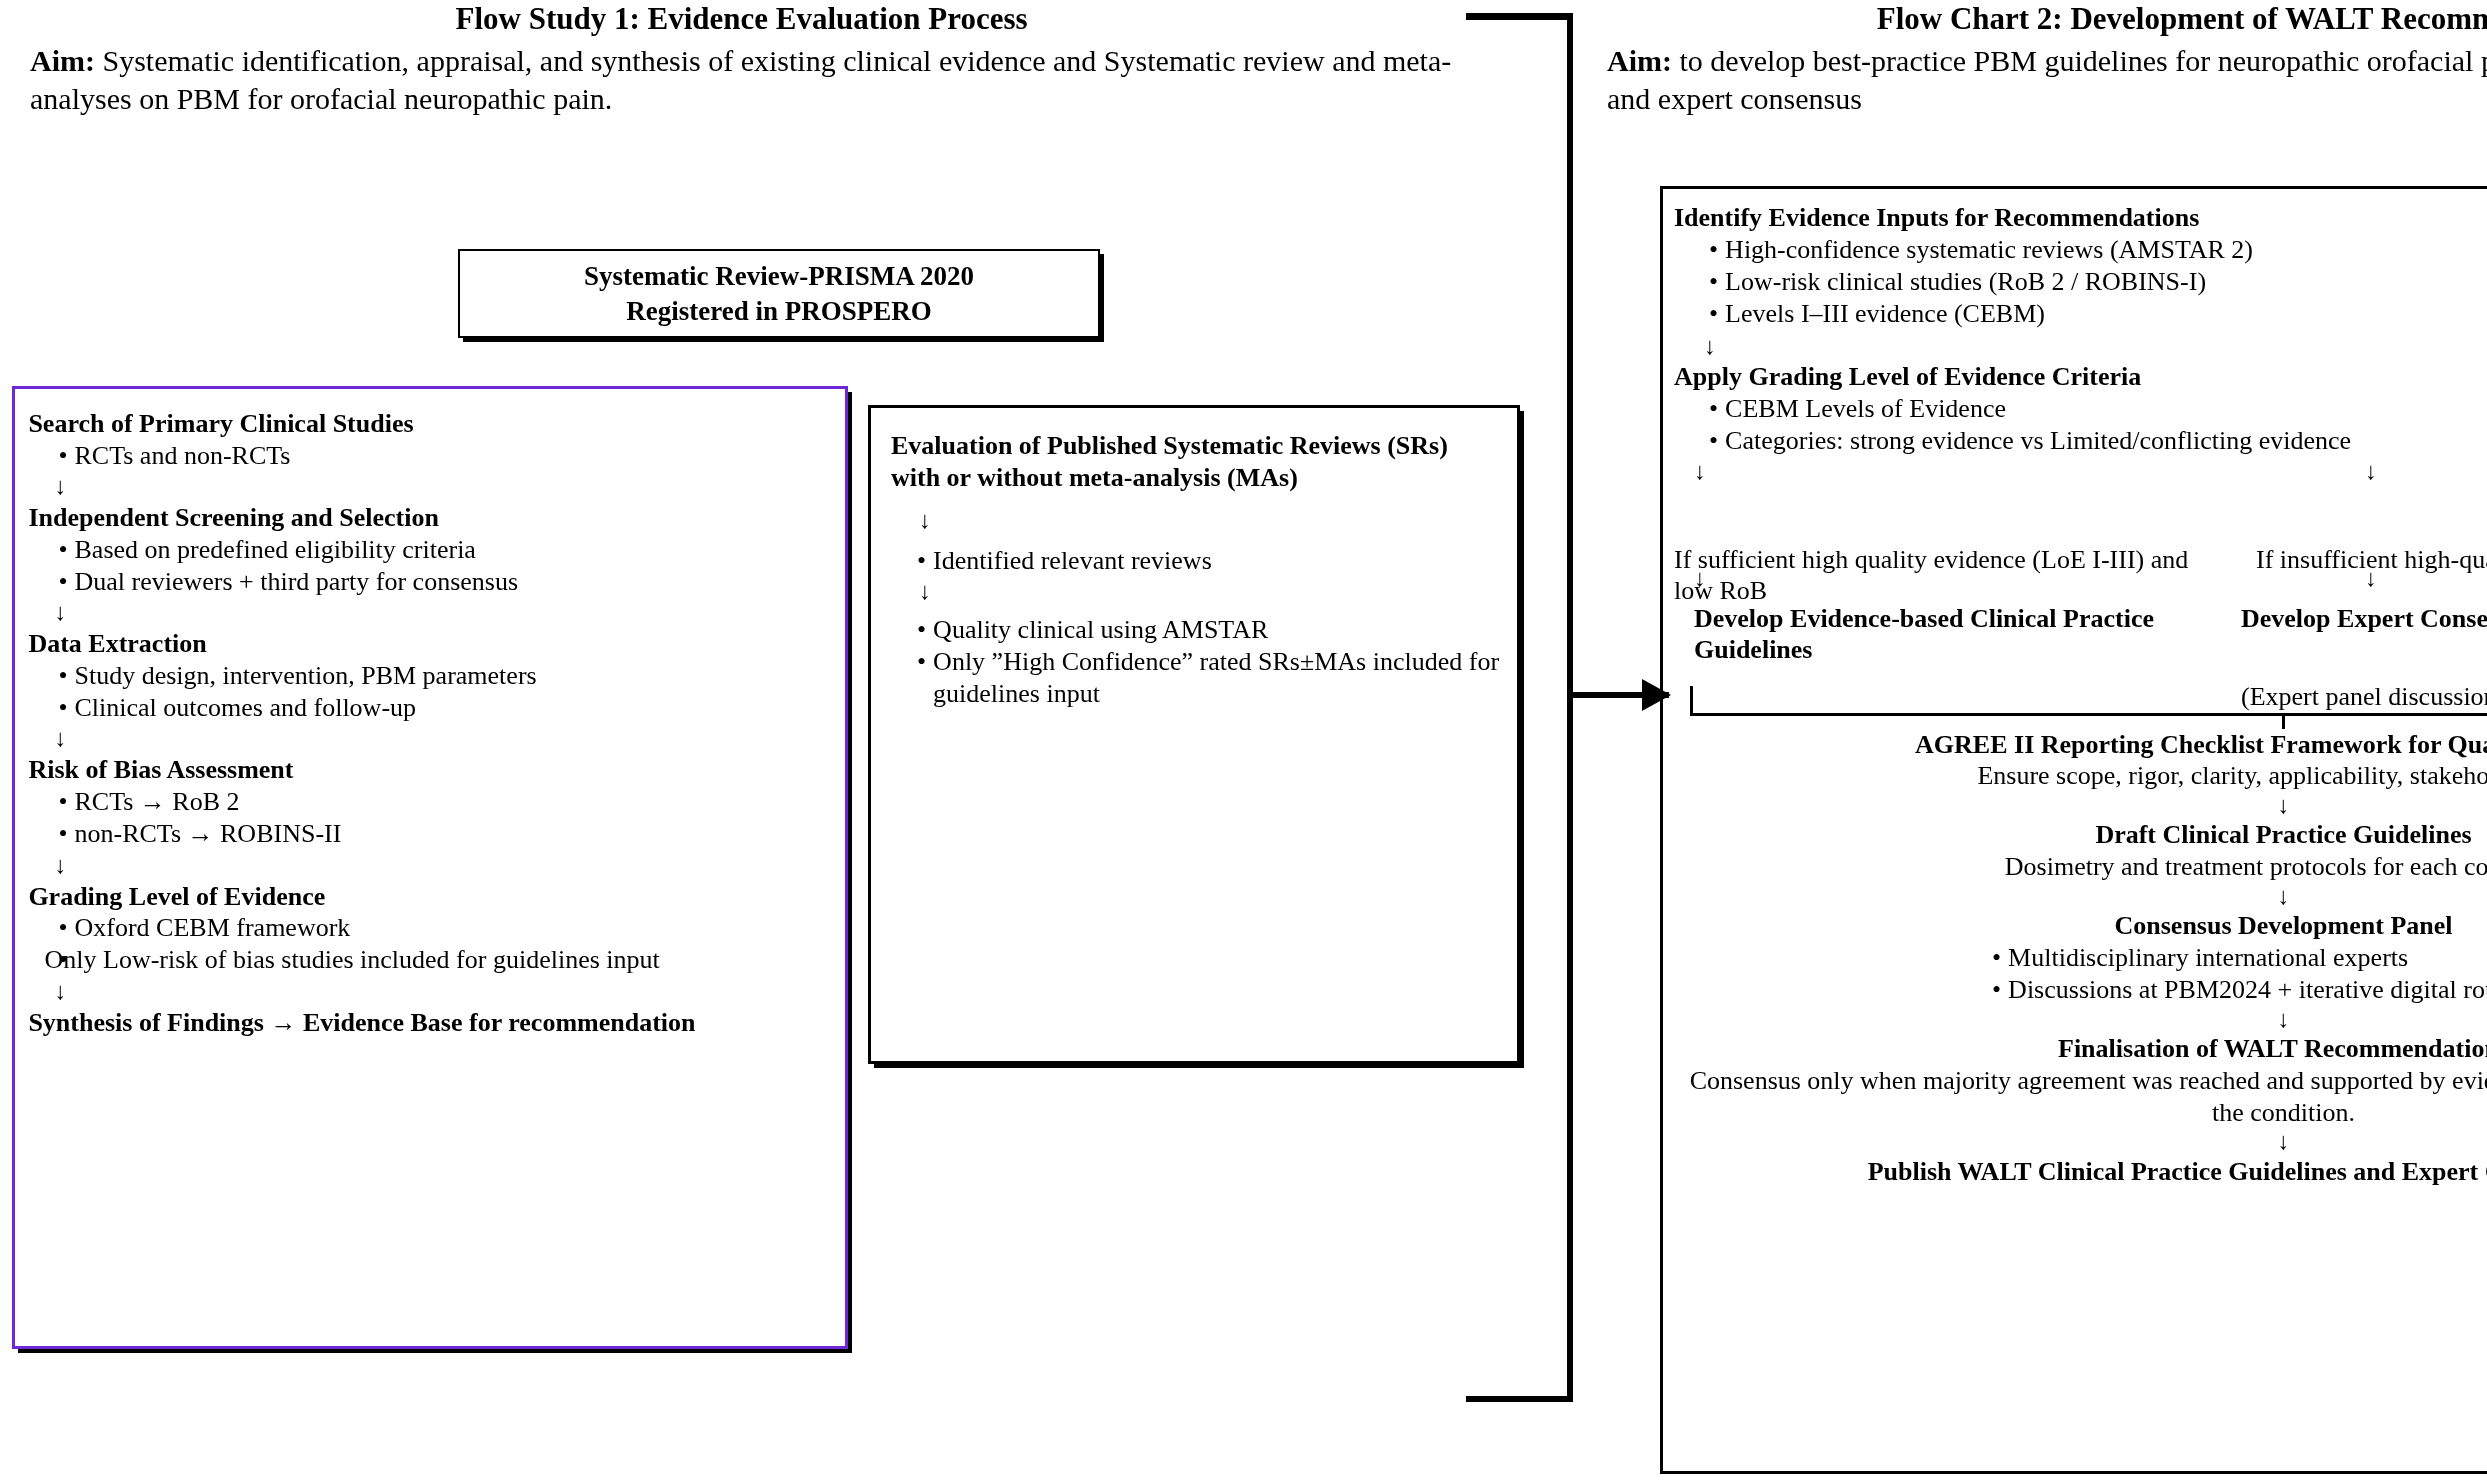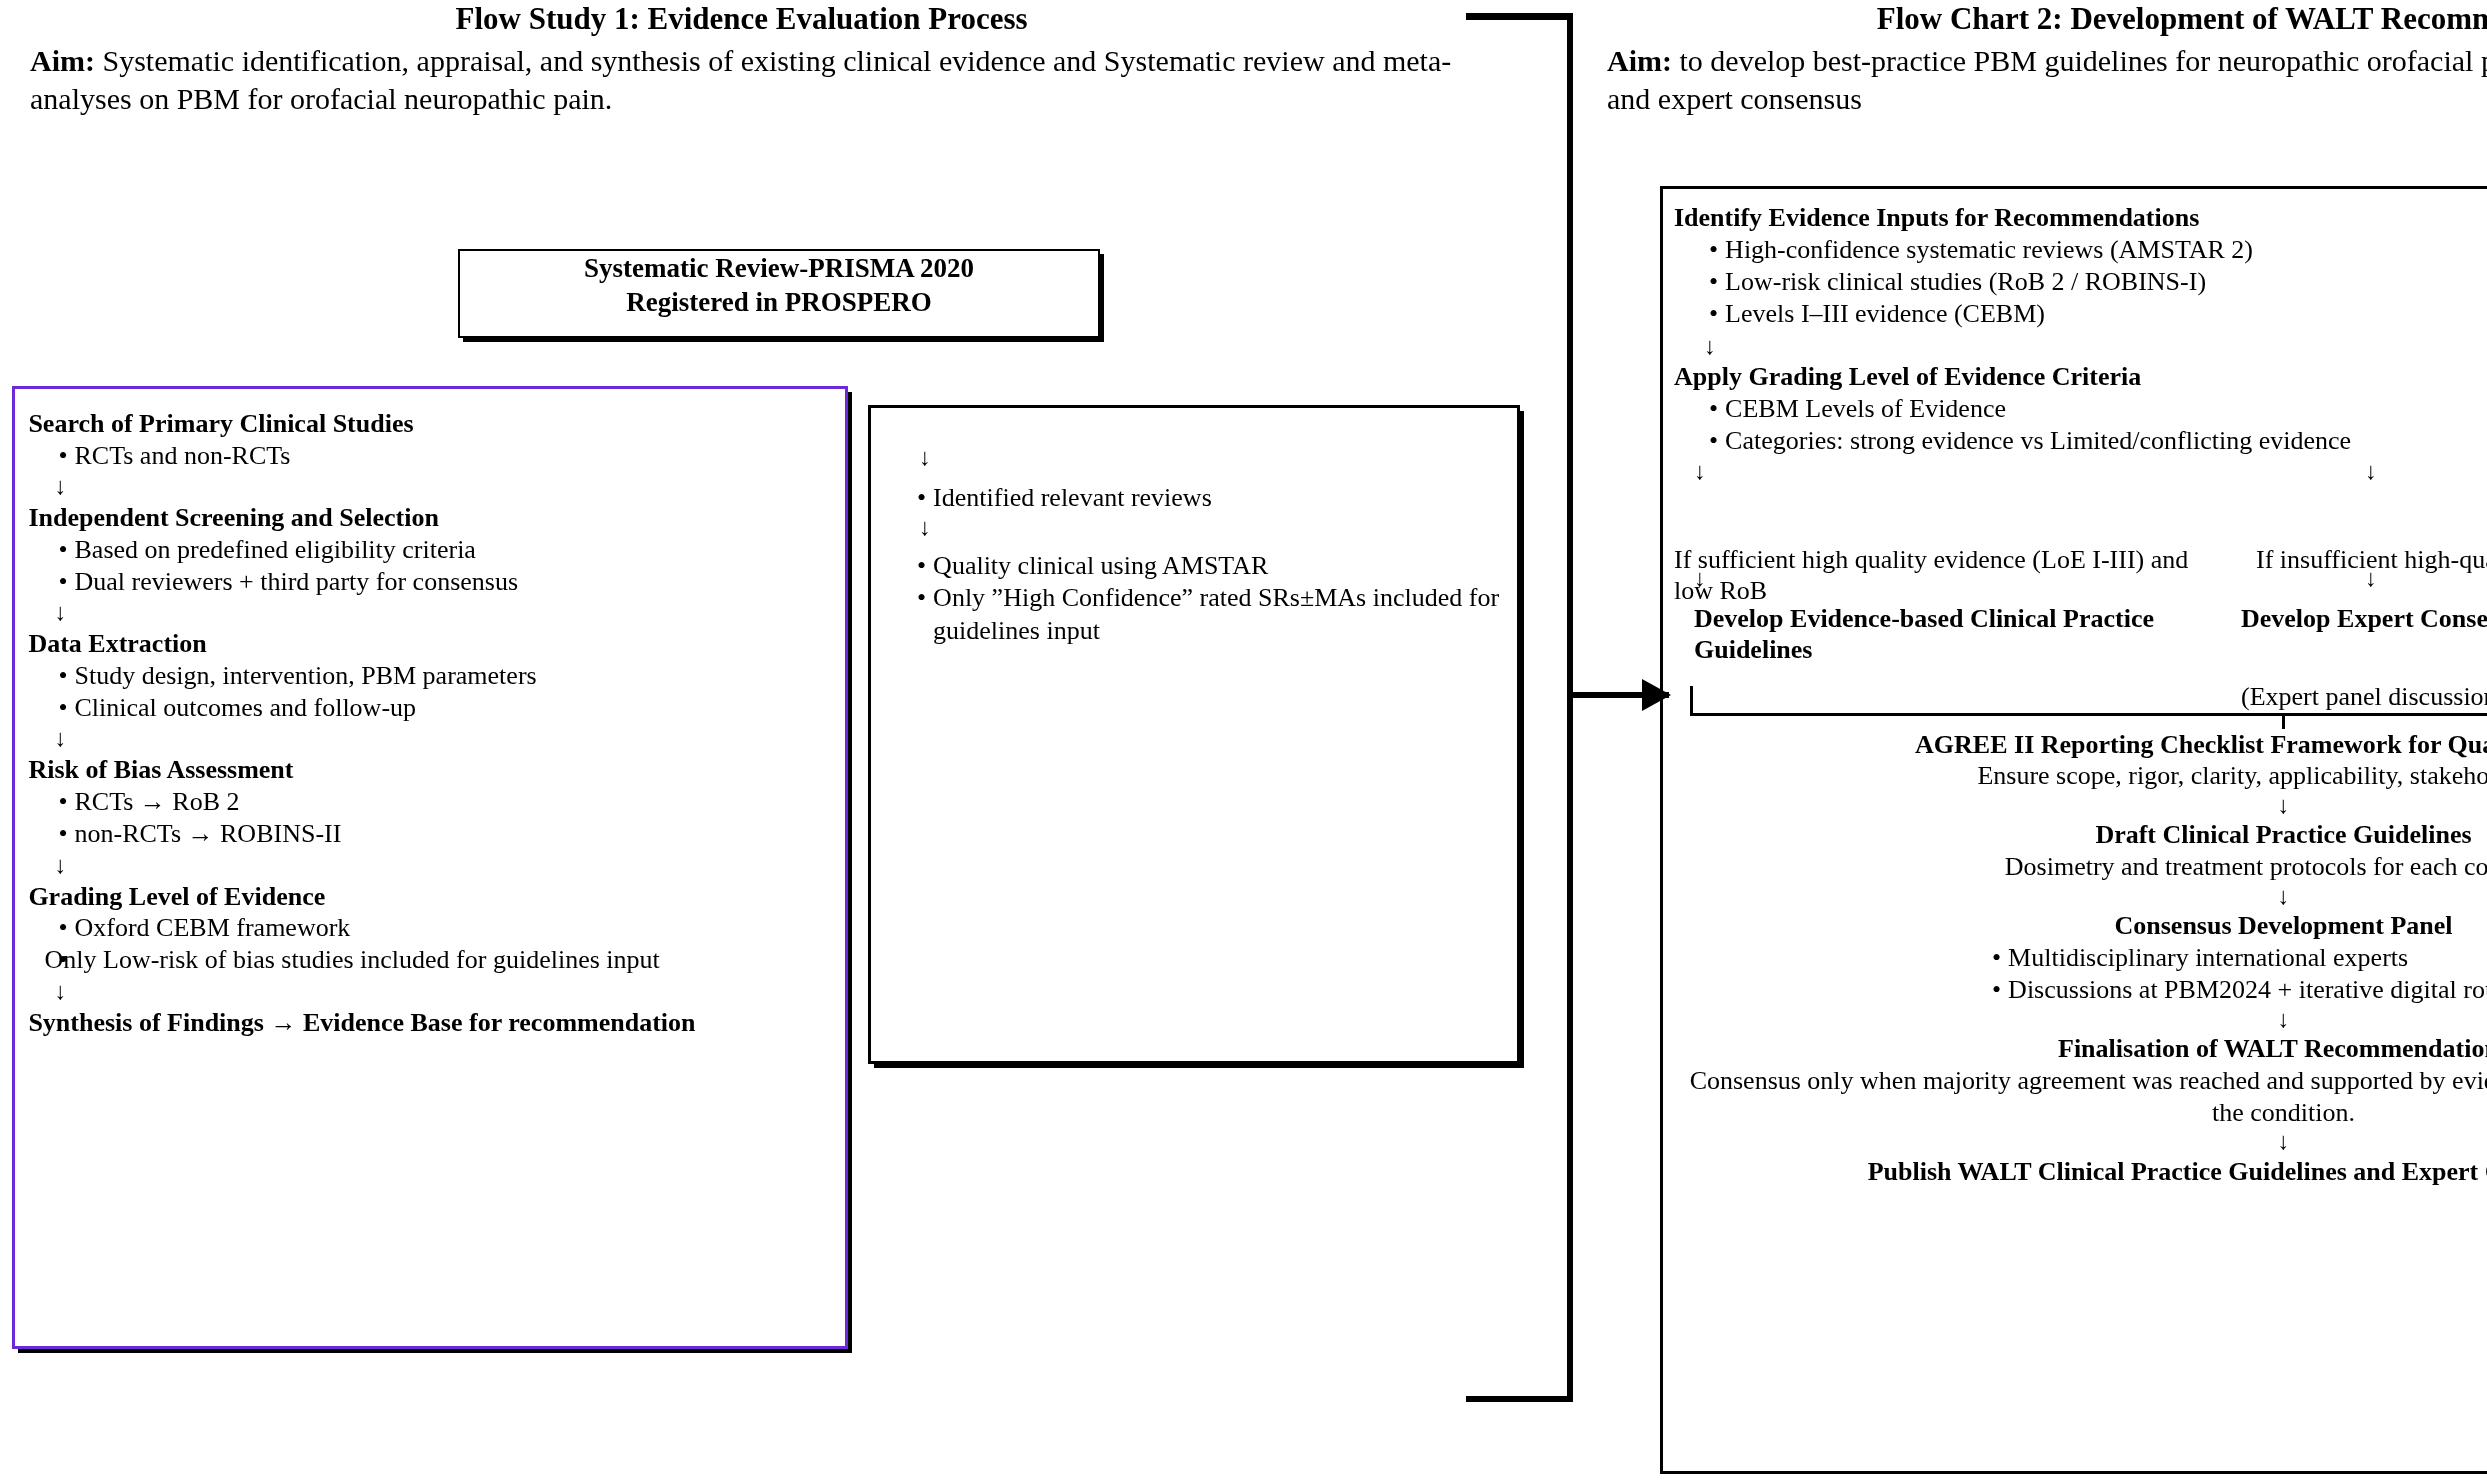--- a/index.html
+++ b/index.html
@@ -26,21 +26,21 @@
   .arw{font-size:24px;line-height:1;}
 
   
   #fc1-title{position:absolute;left:30px;top:1px;width:1423px;}
   #fc1-aim{position:absolute;left:30px;top:42px;width:1423px;}
 
   #prospero{
     position:absolute;left:458px;top:249px;width:642px;height:89px;
     border:2.5px solid #000;box-sizing:border-box;
     box-shadow:4.5px 4.5px 0 -0.5px #000;
-    display:flex;justify-content:center;
+    display:flex;align-items:center;justify-content:center;
   }
   #prospero .pin{font-weight:bold;font-size:27px;line-height:1.26;text-align:center;}
 
   #boxA{
     position:absolute;left:12.4px;top:386px;width:836px;height:963px;
     border:3px solid #6d28d9;box-sizing:border-box;
     box-shadow:5px 5px 0 -1px #000;
     padding:19px 13px 5px 13px;
   }
   #boxB{
@@ -179,20 +179,21 @@
         <span class="dot">•</span>
         <span class="bt" style="margin-left:-30px">Only Low-risk of bias studies included for guidelines input</span>
       </div>
     </div>
     <div class="arw ar-in">↓</div>
 
     <div class="hd">Synthesis of Findings → Evidence Base for recommendation</div>
   </div>
 
   <div id="boxB">
+    <div class="hd">Evaluation of Published Systematic Reviews (SRs) with or without meta-analysis (MAs)</div>
     <div class="arw" style="padding-left:28px;margin:15px 0 13px">↓</div>
     <div class="bullets">
       <div class="bul">
         <span class="dot">•</span>
         <span class="bt">Identified relevant reviews</span>
       </div>
     </div>
     <div class="arw" style="padding-left:28px;margin:1px 0 11px">↓</div>
     <div class="bullets">
       <div class="bul">

